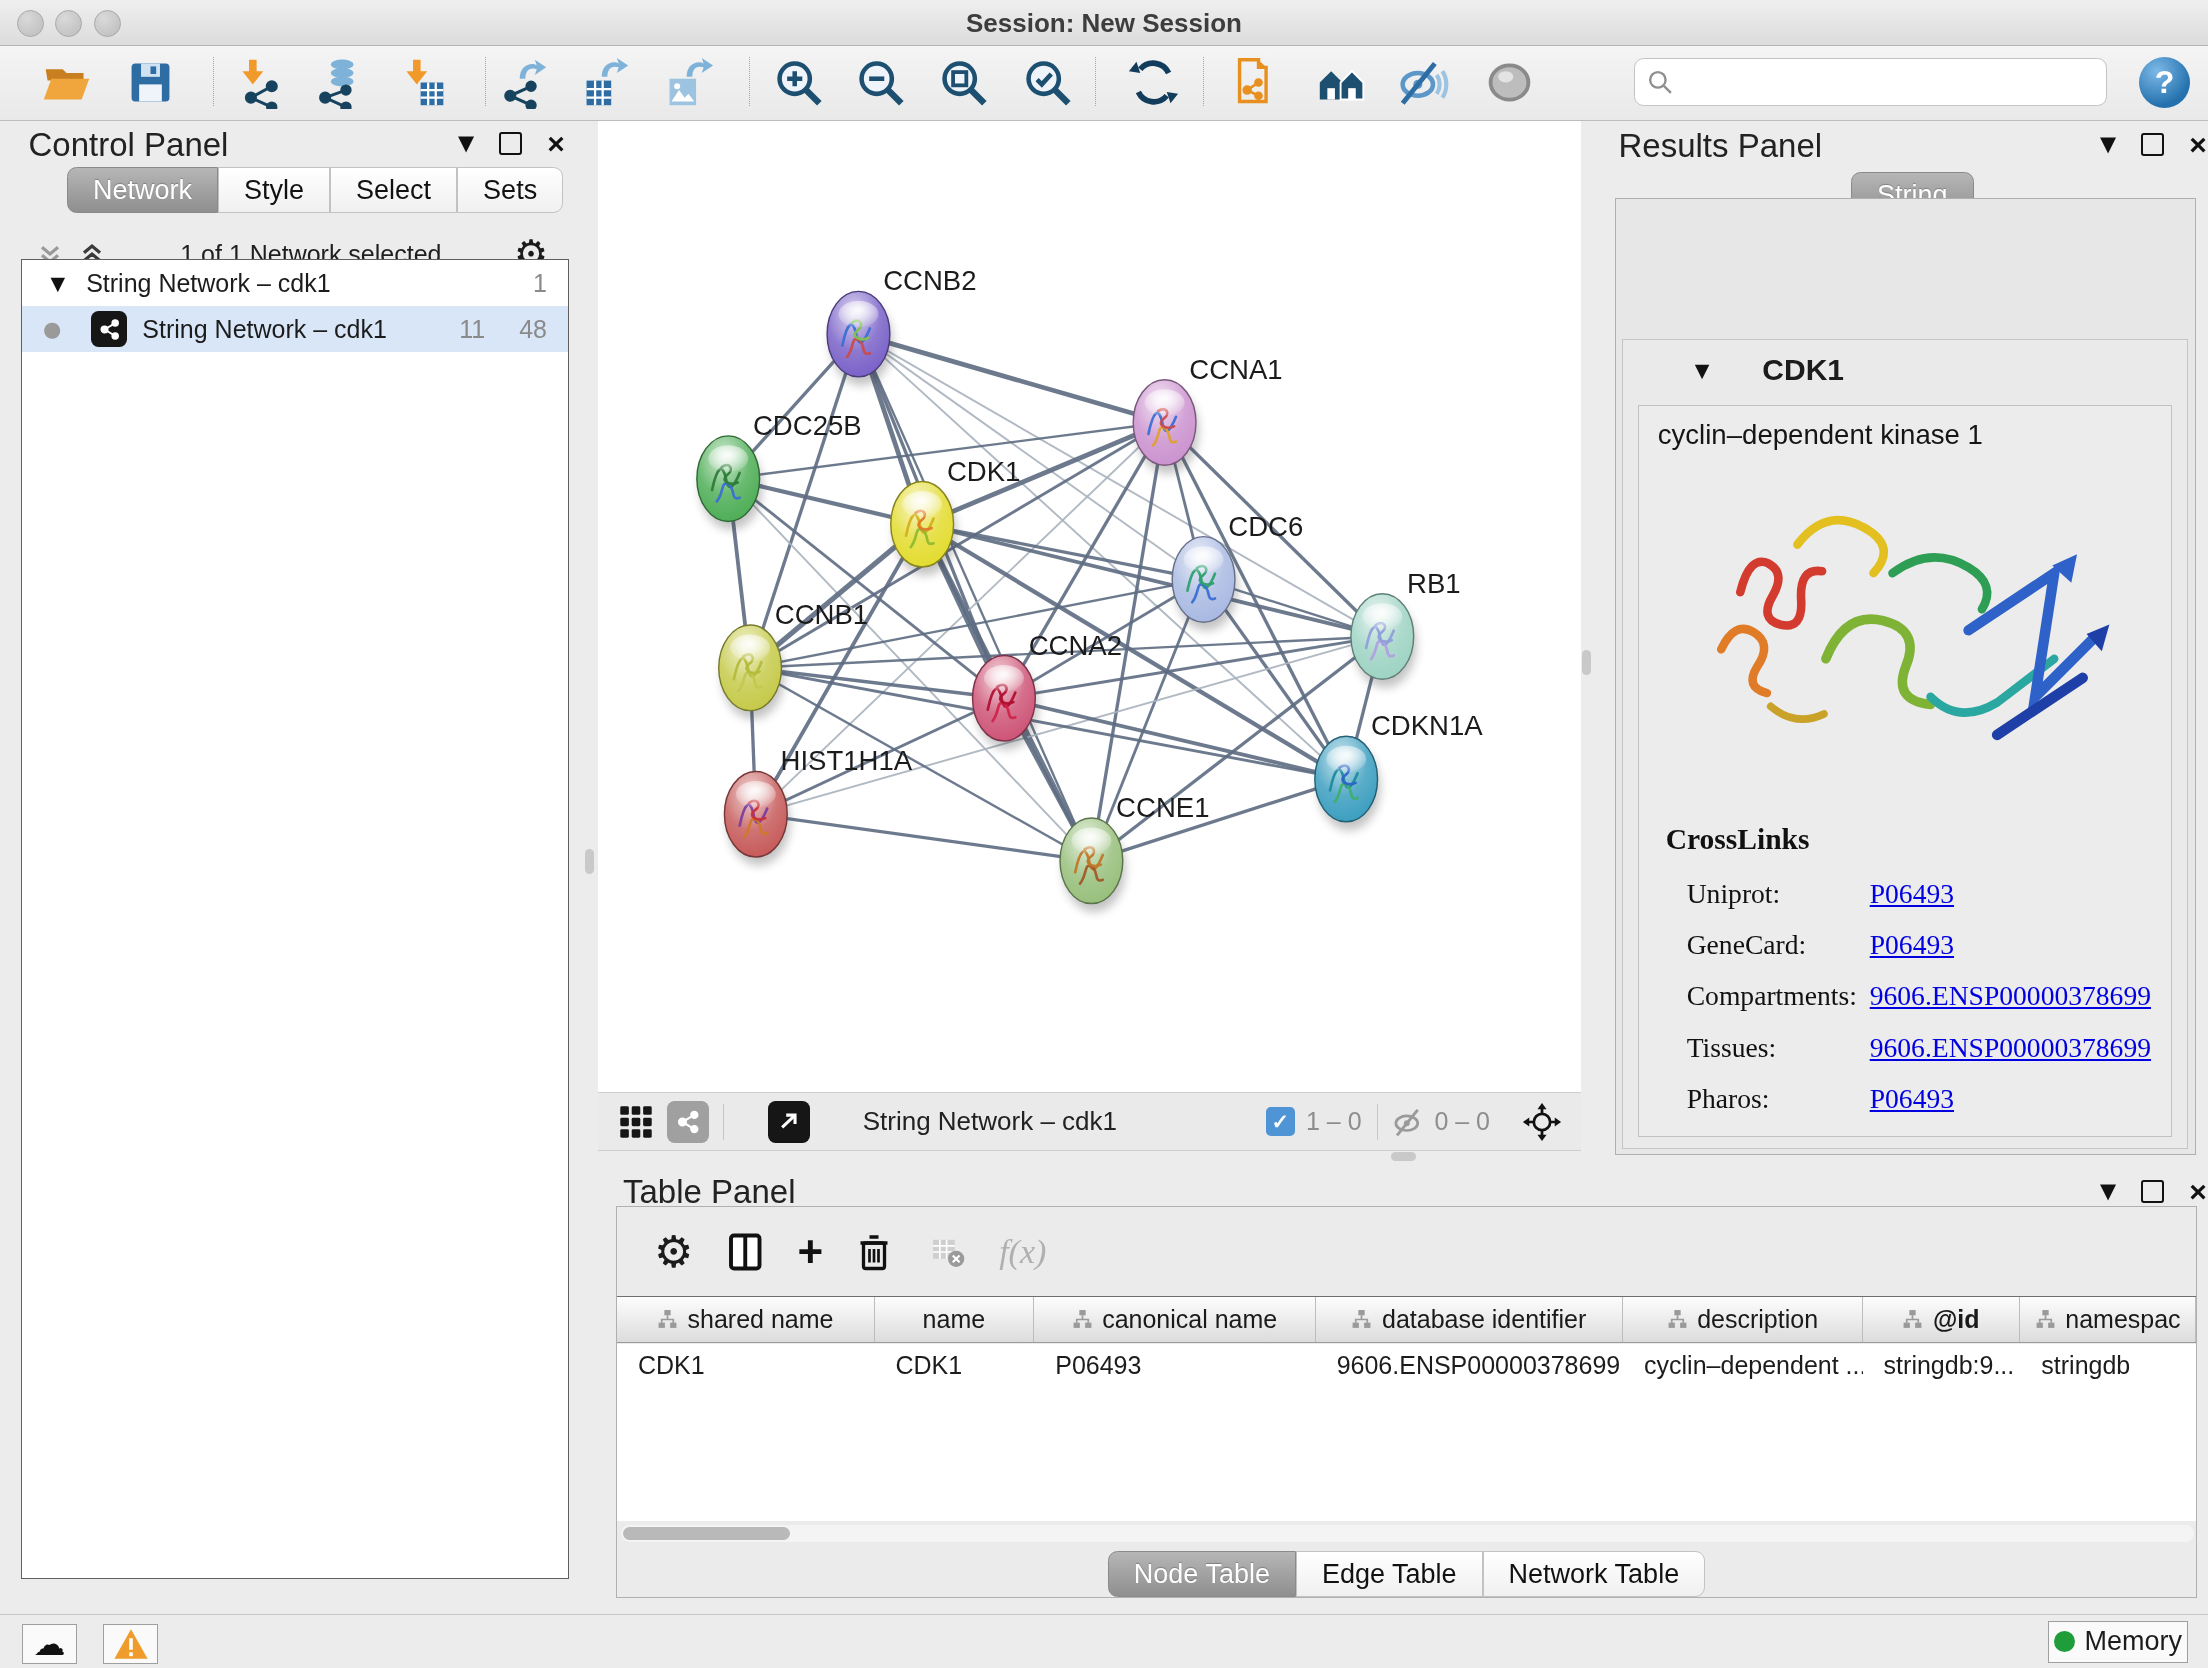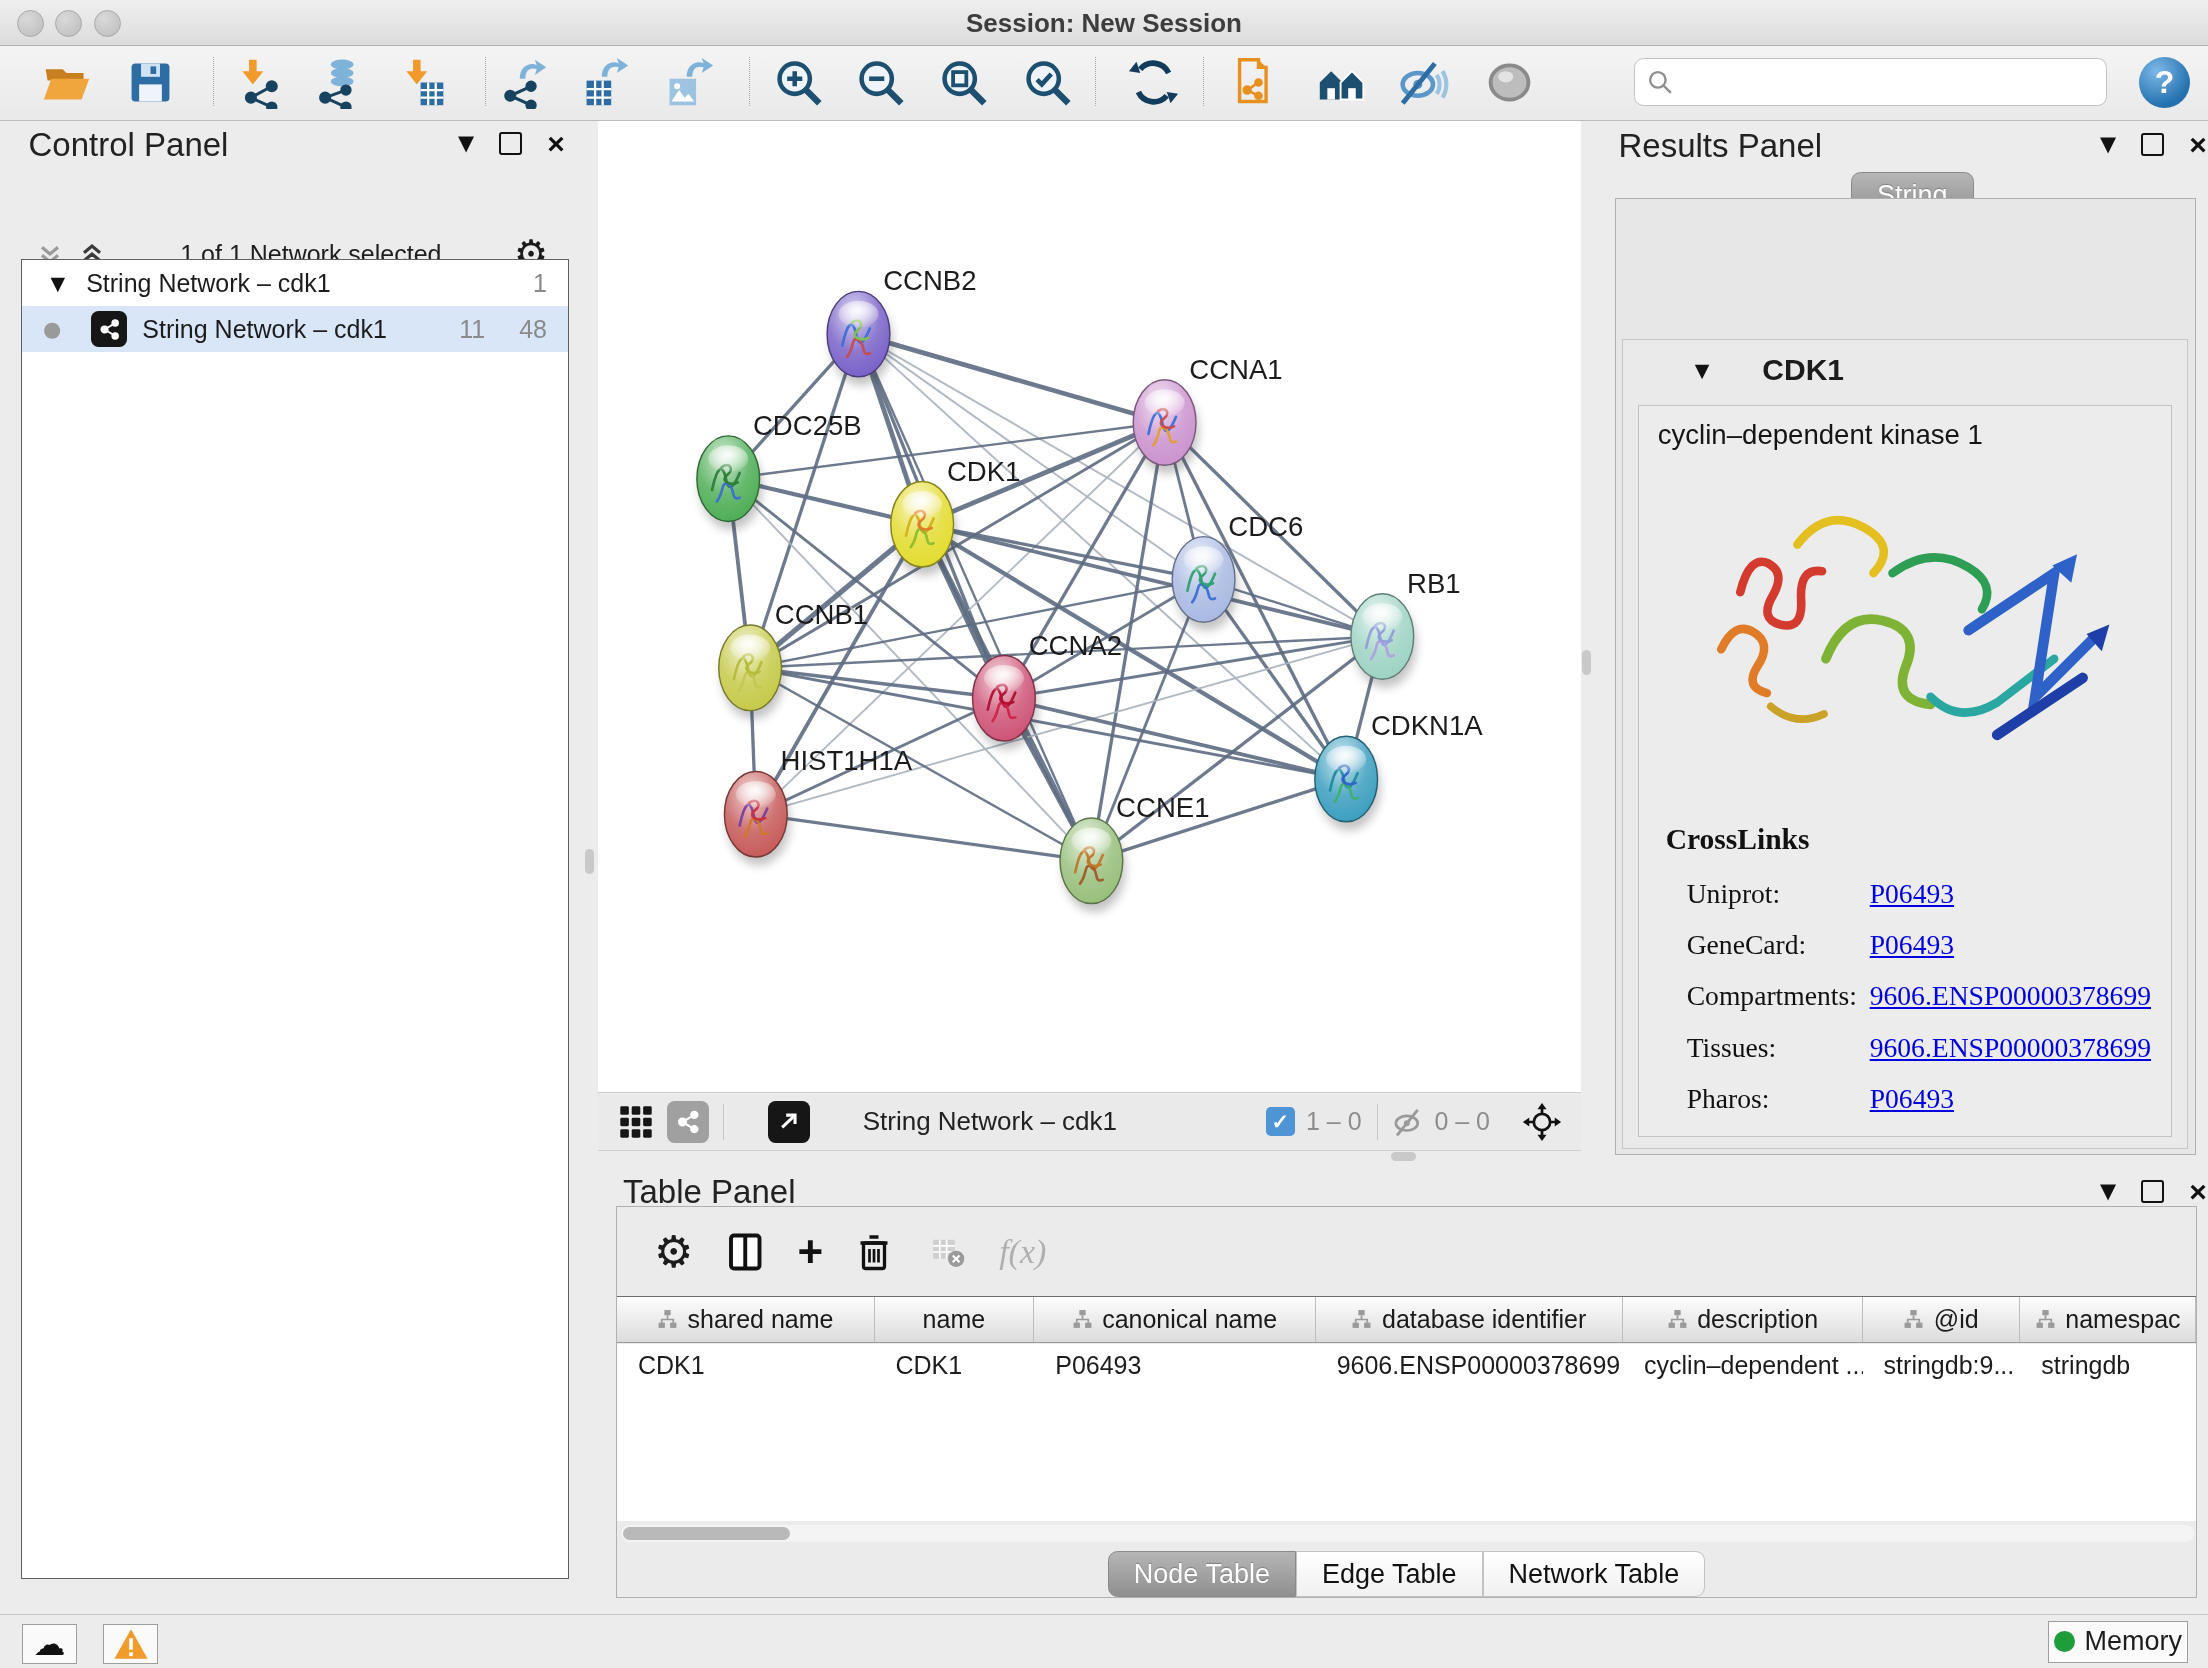--- a/index.html
+++ b/index.html
@@ -289,20 +289,26 @@
         <span>?</span>
       </div>
   </div>
 
   <div class="cp-title ptitle">Control Panel</div>
   <div class="picons cp-icons">
     <span class="picon-col">▼</span>
     <span class="picon-max"></span>
     <span class="picon-x">×</span>
   </div>
+  <div class="cp-tabs">
+    <div class="tabbtn first sel">Network</div>
+    <div class="tabbtn">Style</div>
+    <div class="tabbtn">Select</div>
+    <div class="tabbtn last">Sets</div>
+  </div>
   <div class="cp-sub">
     <svg width="32" height="32" viewBox="0 0 24 24" style="margin-left:13.3px">
         <g fill="none" stroke="#9a9a9a" stroke-width="2.4">
           <path d="M6 7l6 5 6-5M6 13l6 5 6-5"></path>
         </g>
       </svg>
     <svg width="32" height="32" viewBox="0 0 24 24" style="margin-left:9.5px">
         <g fill="none" stroke="#3a3a3a" stroke-width="2.4">
           <path d="M6 17l6-5 6 5M6 11l6-5 6 5"></path>
         </g>
@@ -729,21 +735,21 @@
           </div>
           <div class="th" style="width: 240px;">
             <svg width="21" height="21" viewBox="0 0 20 20">
               <rect x="7" y="1" width="6" height="5" fill="#9a9a9a"></rect>
               <rect x="1.5" y="13" width="6" height="5" fill="#9a9a9a"></rect>
               <rect x="12.5" y="13" width="6" height="5" fill="#9a9a9a"></rect>
               <path d="M10 6v4M4.5 13v-3h11v3" fill="none" stroke="#9a9a9a" stroke-width="1.6"></path>
             </svg>
             <span>description</span>
           </div>
-          <div class="th" style="width: 158px;">
+          <div class="th" style="width: 158px; font-weight: bold;">
             <svg width="21" height="21" viewBox="0 0 20 20">
               <rect x="7" y="1" width="6" height="5" fill="#9a9a9a"></rect>
               <rect x="1.5" y="13" width="6" height="5" fill="#9a9a9a"></rect>
               <rect x="12.5" y="13" width="6" height="5" fill="#9a9a9a"></rect>
               <path d="M10 6v4M4.5 13v-3h11v3" fill="none" stroke="#9a9a9a" stroke-width="1.6"></path>
             </svg>
             <span>@id</span>
           </div>
           <div class="th" style="width: 176px;">
             <svg width="21" height="21" viewBox="0 0 20 20">

